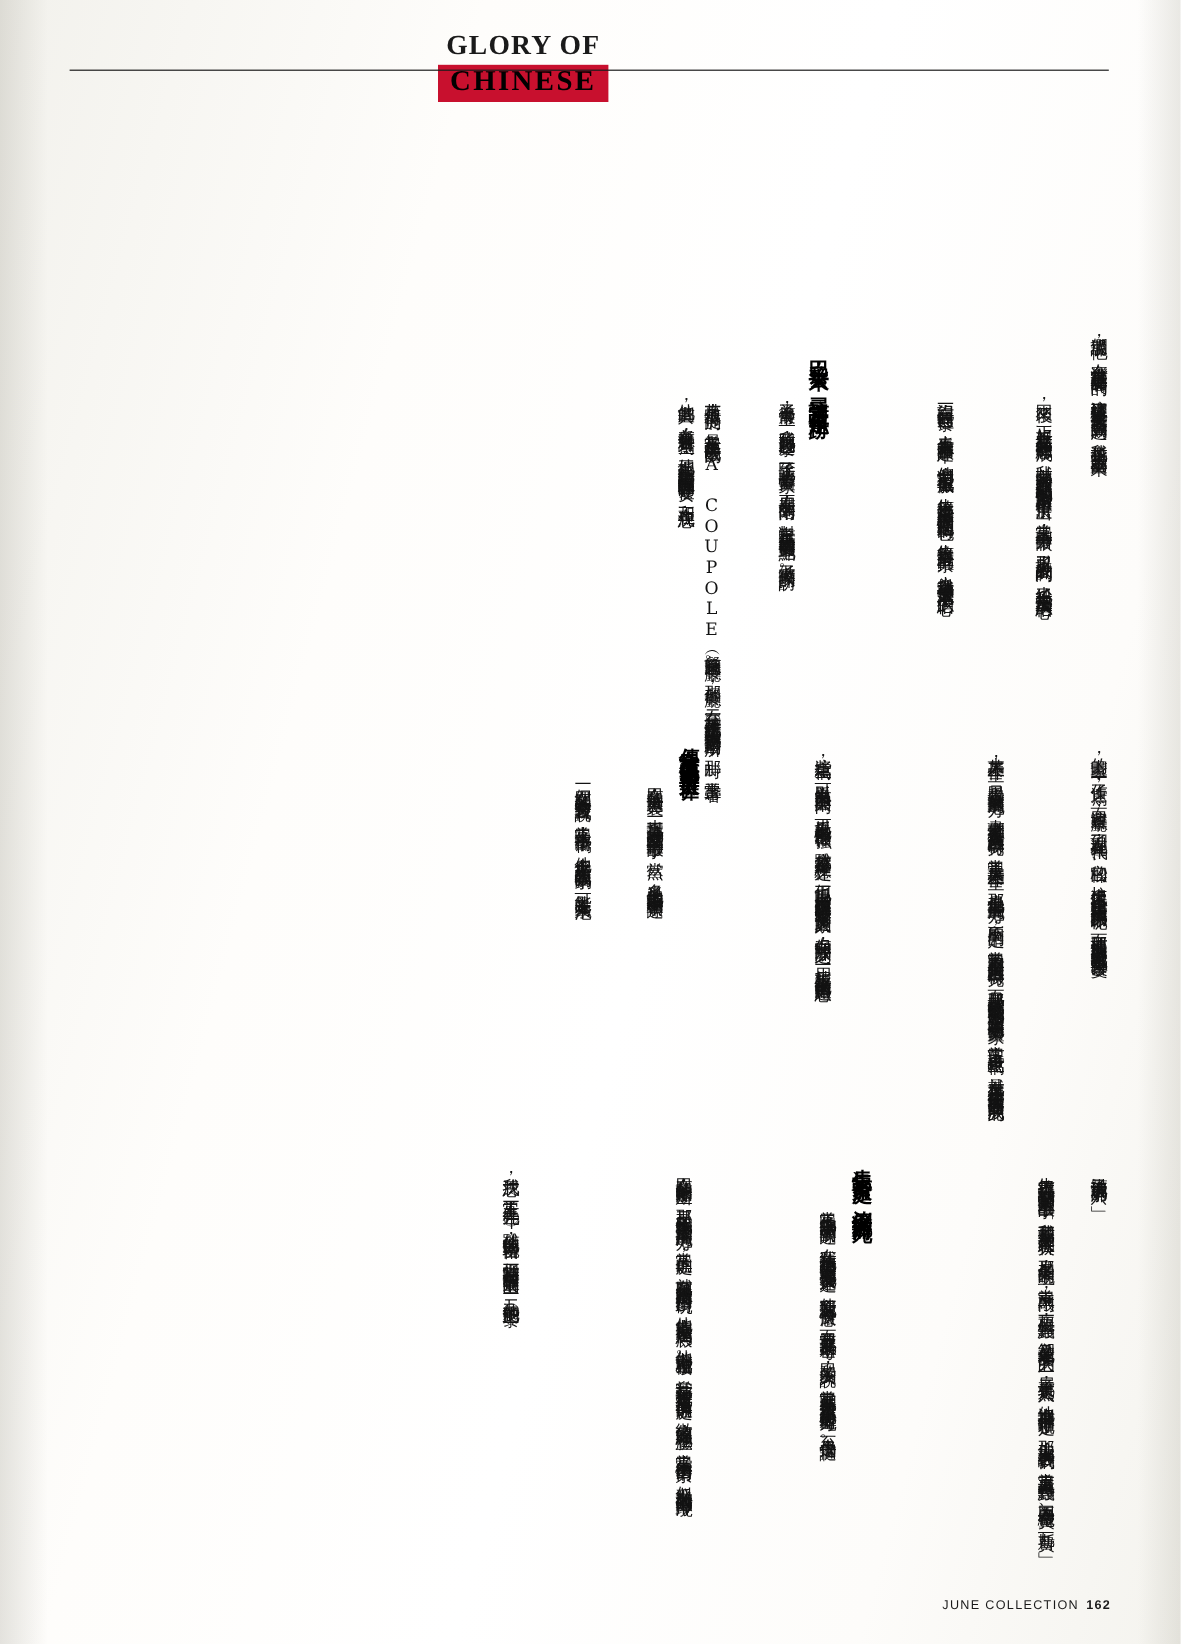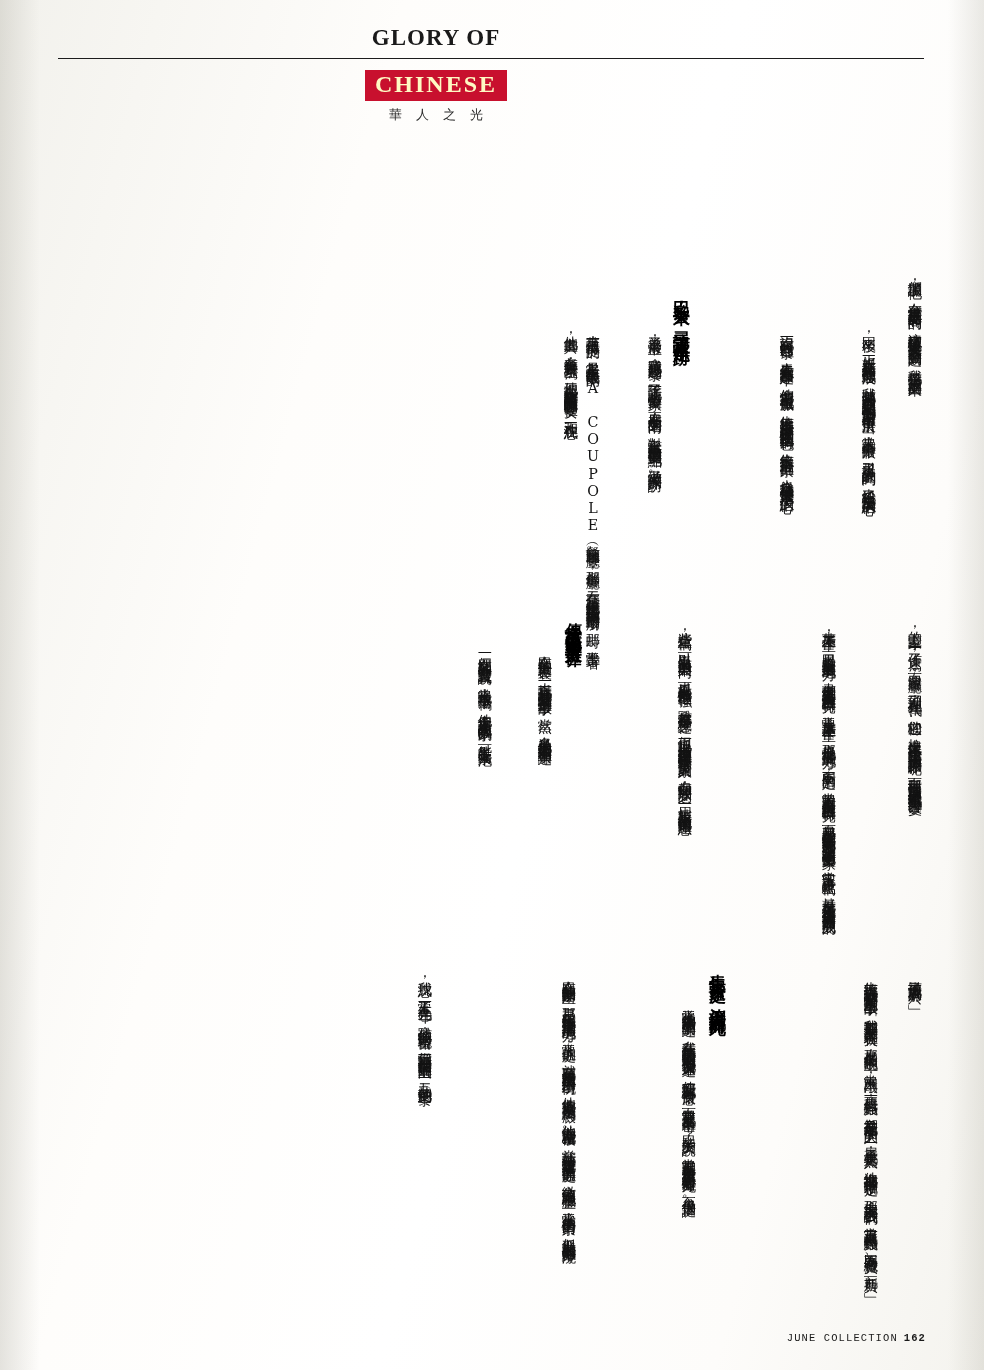--- a/index.html
+++ b/index.html
@@ -47,27 +47,27 @@
     font-family: "Liberation Serif", serif;
     font-weight: bold;
     font-size: 23px;
     letter-spacing: 1px;
     color: #1a1a1a;
     line-height: 1.05;
   }
   .masthead .chinese-box {
     display: inline-block;
     background: #c8102e;
-    color: #fef9c3;
+    color: #000000;
     font-family: "Liberation Serif", serif;
     font-weight: bold;
     font-size: 24px;
     letter-spacing: 2px;
     padding: 2px 10px 4px 10px;
-    margin-top: 20px;
+    margin-top: 4px;
     line-height: 1.05;
   }
   .masthead .cn-sub {
     margin-top: 5px;
     font-family: "DejaVu Sans", sans-serif;
     font-size: 13px;
     letter-spacing: 14px;
     color: #2b2b2b;
     padding-left: 14px;
   }
@@ -117,36 +117,35 @@
     letter-spacing: 2.5px;
     color: #000;
     white-space: nowrap;
   }
 
   
   .footer {
     position: absolute;
     right: 58px;
     bottom: 26px;
-    font-family: Liberation Mono, monospace;
+    font-family: Liberation Sans, sans-serif;
     font-size: 10.5px;
     letter-spacing: 1.1px;
     color: #1a1a1a;
   }
   .footer .pg { font-weight: bold; margin-left: 6px; }
 </style>
 </head>
 <body>
 
 <div class="page">
 
   <div class="masthead">
     <div class="glory">GLORY OF</div>
     <div class="chinese-box">CHINESE</div>
-    <div class="cn-sub">華人之光</div>
   </div>
   <div class="rule-top"></div>
 
   <div class="body-area">
 
     <div class="vblock" style="top:0px; right:0px; height:320px; width:20px;">們說服了他，在台灣推常玉是需要時間的，這樣總算解決了一次要付大筆資金的問題，我也帶了六張常玉的畫回來。</div>
     <div class="vblock" style="top:55px; right:46px; height:320px; width:62px;">回來後，正好趕上在新光三越的徐悲鴻展，我以其中的兩張放在「徐悲鴻和他的畫家朋友」項目中一併展出，常玉的畫十分搶眼，引起了許多人的詢問，也給了我主辦常玉展的信心。</div>
     <div class="vblock" style="top:55px; right:128px; height:320px; width:82px;">記得有一回前往巴黎，去看朱德群和陳建中，他們對常玉也很佩服，朱德群推崇常玉作品中的獨創性是他的特色。朱德群對常玉的推崇，也為我積極籌展常玉增添了不少的信心。</div>
     <div class="vhead" style="top:18px; right:232px;">巴黎去來，尋訪常玉當年足跡</div>
     <div class="vblock" style="top:55px; right:260px; height:320px; width:42px;">為了籌展常玉，我跑了好幾趟巴黎，除了走訪了一些華裔畫家，更在朋友的陪同下，對常玉當年活動的幾個重要地點，做了實際的探訪。</div>

